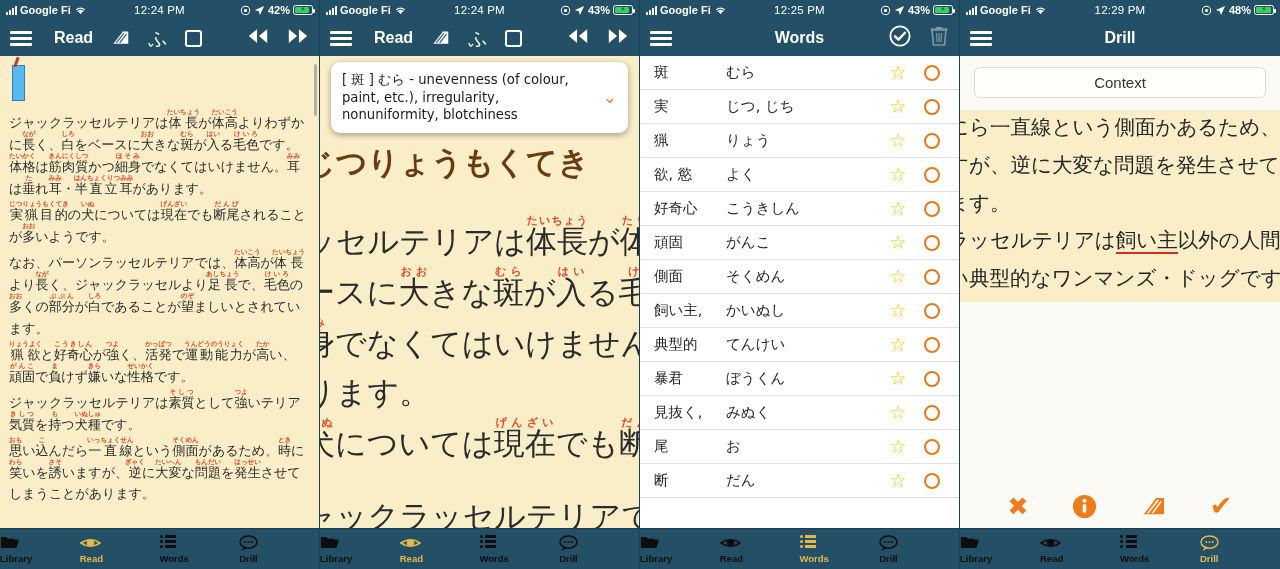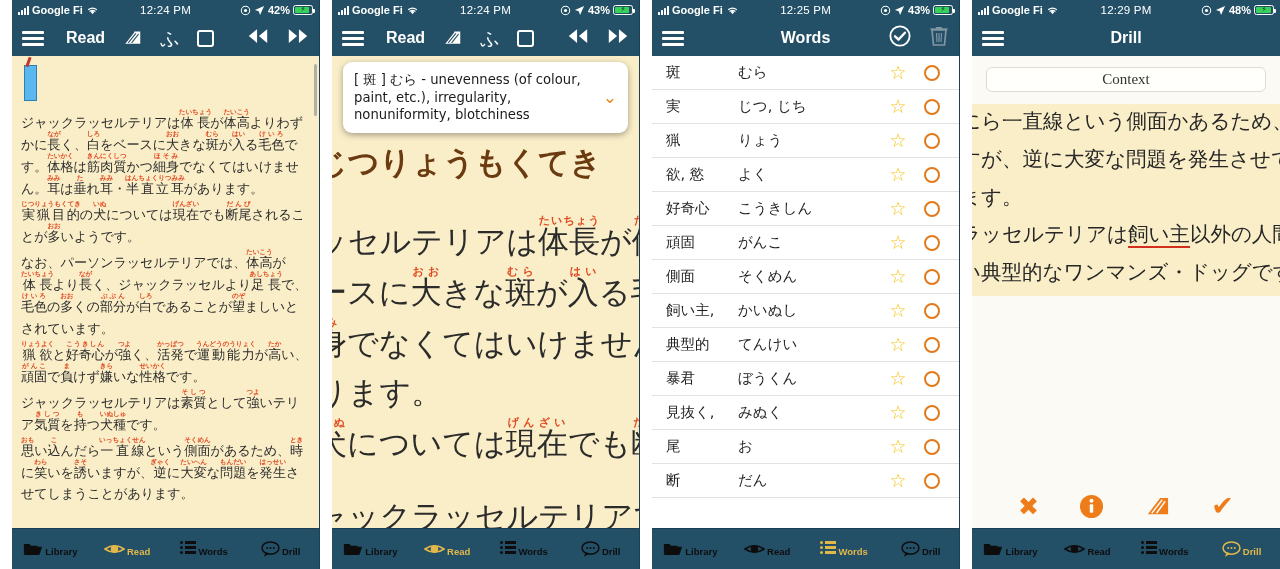--- a/index.html
+++ b/index.html
@@ -8,21 +8,20 @@
     background: #ffffff;
     font-family: "Liberation Sans", "DejaVu Sans", sans-serif;
   }
   .screens { display: flex; width: 1280px; height: 569px; }
   .screen {
     width: 320px; height: 569px;
     position: relative;
     display: flex; flex-direction: column;
     overflow: hidden;
     border-right: 1px solid #1d4053;
-    margin-left: 12px;
   }
   .screen:last-child { border-right: none; }
 
   
   .statusbar {
     height: 20px; flex: 0 0 20px;
     background: #245067;
     color: #ffffff;
     display: flex; align-items: center;
     font-size: 11px; font-weight: bold;
@@ -165,24 +164,24 @@
   }
   .w-star { width: 34px; text-align: center; font-size: 19px; color: #f5c518; line-height: 1; }
   .w-circle { width: 34px; display: flex; justify-content: center; }
   .w-circle .ring {
     width: 16px; height: 16px; border: 2px solid #e2791d; border-radius: 50%;
   }
 
   
   .drill-body { flex: 1 1 auto; background: #fbfaf4; position: relative; overflow: hidden; display: flex; flex-direction: column; }
   .context-btn {
-    margin: 11px 14px 0 14px; height: 25px; background: #fffffc;
+    margin: 11px 14px 0 14px; height: 31px; background: #fffffc;
     border: 1px solid #dedcd2; border-radius: 6px;
     display: flex; align-items: center; justify-content: center;
-    font-size: 15px; color: #333; cursor: pointer; font-family: Liberation Serif, serif;
+    font-size: 15px; color: #333; cursor: pointer;
   }
   .drill-text-wrap {
     margin-top: 12px; position: relative; overflow: hidden; height: 192px;
   }
   .drill-text {
     background: #faeec8; padding: 2px 0 4px 0;
     font-size: 20.5px; line-height: 1.55; color: #262626; white-space: nowrap;
     font-family: "DejaVu Sans", "Liberation Sans", sans-serif;
     margin-left: -12px;
   }
@@ -198,22 +197,22 @@
   .act-x { font-size: 25px; font-weight: bold; line-height: 1; }
   .act-check { font-size: 27px; font-weight: bold; line-height: 1; }
 
   
   .tabbar {
     height: 41px; flex: 0 0 41px; background: #245067;
     display: flex; align-items: center;
     border-top: 1px solid #1b3f52;
   }
   .tab {
-    flex: 1 1 25%; display: flex; flex-direction: row;
-    align-items: flex-end; justify-content: center; gap: 2px;
+    flex: 1 1 25%; display: flex; flex-direction: column;
+    align-items: flex-start; justify-content: center; gap: 2px;
     cursor: pointer; color: #0e0e0e;
   }
   .tab .tab-label { font-size: 9.5px; font-weight: bold; color: #0d0d0d; }
   .tab.active .tab-label { color: #e3b84a; }
   .tab.active .tab-ic { color: #e3b84a; }
   .tab-ic { color: #0d0d0d; display: inline-flex; height: 16px; align-items: center; }
   .list-ic { display: flex; flex-direction: column; gap: 2px; }
   .list-ic .li { display: flex; align-items: center; gap: 2.5px; }
   .list-ic .dot { width: 3px; height: 3px; background: currentColor; border-radius: 50%; }
   .list-ic .bar { width: 11px; height: 3px; background: currentColor; }

